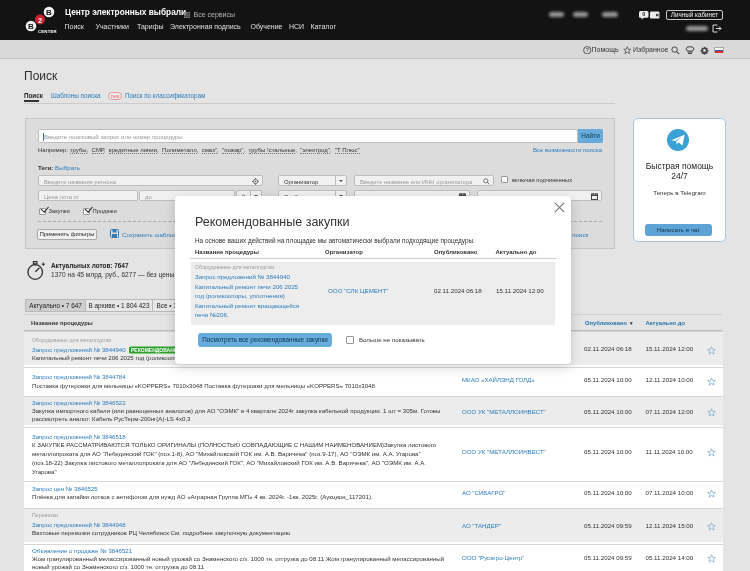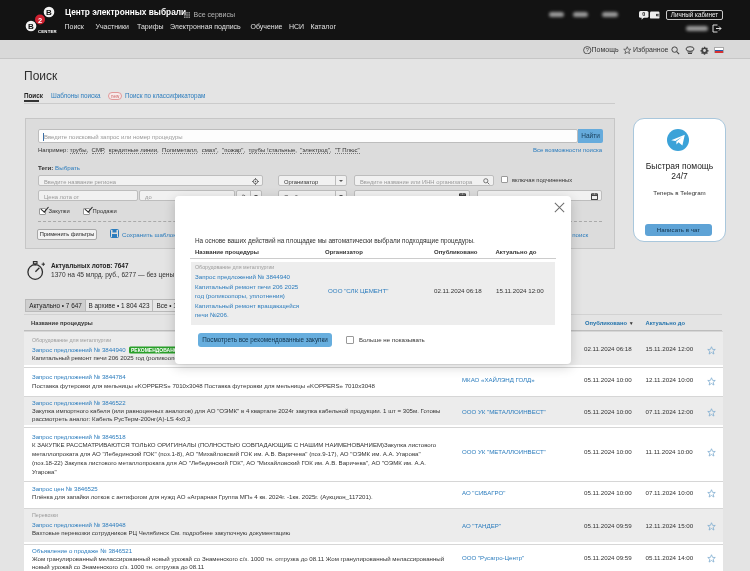--- a/index.html
+++ b/index.html
@@ -46,21 +46,21 @@
 .ico-r { position:absolute; right:3px; top:1.8px; }
 .cb { position:absolute; width:7px; height:7px; background:#fff; border:1px solid #999; border-radius:1px; }
 .cb.ck:after { content:""; position:absolute; left:1px; top:-2.5px; width:6px; height:3.5px; border-left:1.4px solid #222; border-bottom:1.4px solid #222; transform:rotate(-50deg); }
 .cblbl { position:absolute; font-size:5.8px; color:#333; }
 #dash { left:38px; top:221px; width:564px; border-top:1px dashed #aaa; }
 #btn-filter { left:37px; top:229px; width:60px; height:10.5px; background:#f2f2f2; border:1px solid #a8a8a8; border-radius:2px; font-size:5.7px; color:#222; text-align:center; line-height:9px; }
 #save-tpl { left:122px; top:230.5px; font-size:6.2px; }
 #reset { left:543px; top:231px; font-size:6.2px; }
 
 
-#tg { left:633px; top:118px; width:93px; height:124px; background:#fff; border:1px solid #a9c7dc; border-radius:11px; }
+#tg { left:633px; top:118px; width:93px; height:124px; background:#fff; border:1px solid #a9c7dc; border-radius:5px; }
 #tg .t1 { position:absolute; top:43px; left:0; width:100%; text-align:center; font-size:8.5px; color:#222; line-height:9.8px; }
 #tg .t2 { position:absolute; top:69.5px; left:0; width:100%; text-align:center; font-size:6.2px; color:#333; }
 #tg .btn { position:absolute; left:11px; top:104.5px; width:67px; height:12.5px; background:#5ea3d6; border-radius:3px; color:#11314a; font-size:6.2px; text-align:center; line-height:12.5px; }
 
 
 #cnt1 { left:51px; top:261.5px; font-size:6.4px; font-weight:bold; color:#222; }
 #cnt2 { left:51px; top:271px; font-size:6.6px; color:#333; }
 #segs { left:25px; top:299px; height:13px; font-size:6.4px; color:#222; }
 #segs .sg { position:absolute; top:0; height:13px; line-height:12.5px; text-align:center; border:1px solid #b9b9b9; background:#e6e6e6; white-space:nowrap; }
 
@@ -368,20 +368,21 @@
   <div class="d2" style="top:10px">05.11.2024 14:00</div>
   <svg class="st" style="top:9px" viewBox="0 0 24 24">
       <path d="M12 2 L15 9 L22 9.3 L16.5 14 L18.5 21.5 L12 17.3 L5.5 21.5 L7.5 14 L2 9.3 L9 9 Z" fill="none" stroke="#7aa9cf" stroke-width="2"></path>
     </svg>
 </div>
 
 <div class="abs" id="modal">
   <svg class="x" viewBox="0 0 14 14">
       <path d="M2 2 L12 12 M12 2 L2 12" stroke="#6e6e6e" stroke-width="1.1"></path>
     </svg>
+  <h2>Рекомендованные закупки</h2>
   <div class="sub">На основе ваших действий на площадке мы автоматически выбрали подходящие процедуры.</div>
   <span class="hc" style="left:20px">Название процедуры</span>
   <span class="hc" style="left:150px">Организатор</span>
   <span class="hc" style="left:259px">Опубликовано</span>
   <span class="hc" style="left:320.5px">Актуально до</span>
   <div class="hline"></div>
   <div class="grow"></div>
   <div class="mcat">Оборудование для металлургии</div>
   <div class="mlnk">Запрос предложений № 3844940<br>Капитальный ремонт печи 206 2025<br>год (роликоопоры, уплотнения)<br>Капитальный ремонт вращающейся<br>печи №206.</div>
   <div class="morg">ООО "СЛК ЦЕМЕНТ"</div>

